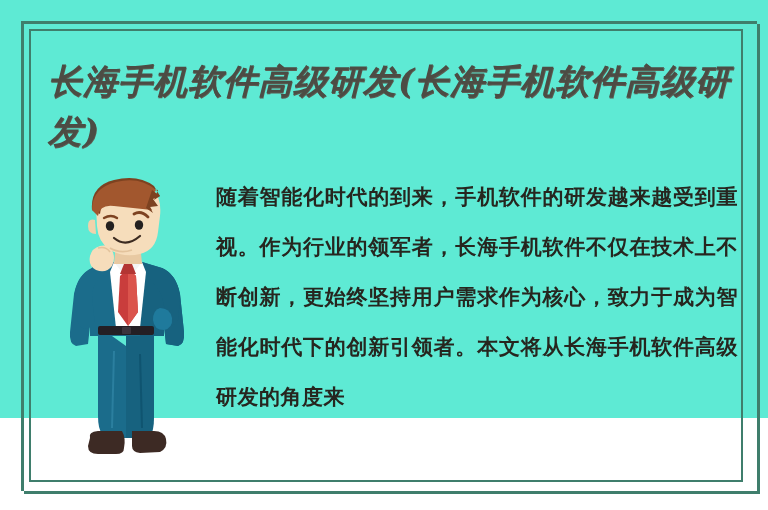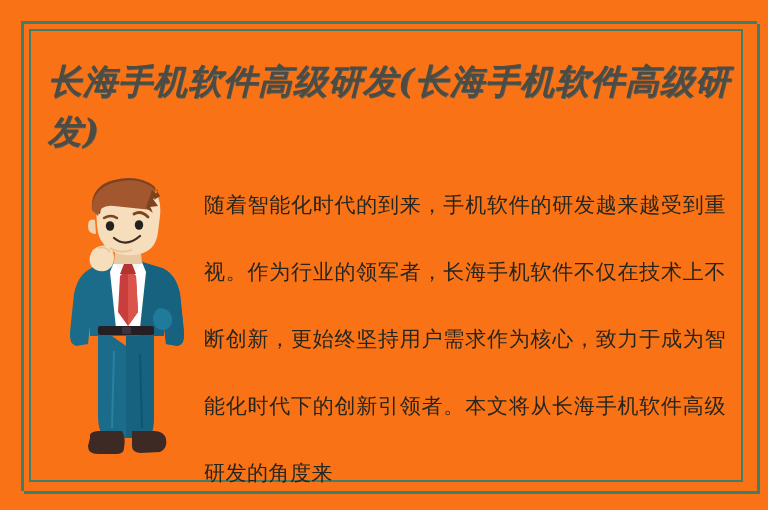--- a/index.html
+++ b/index.html
@@ -6,22 +6,22 @@
   * { margin:0; padding:0; box-sizing:border-box; }
 
   html, body {
     width:768px; height:510px;
     overflow:hidden;
     font-family:"DejaVu Sans","Liberation Sans",sans-serif;
   }
 
   #stage {
     position:relative;
-    width:768px; height:510px;
-    background:#f97316;
+    width:768px; height:418px;
+    background:#5eead4;
   }
 
   
   .frame-outer {
     position:absolute;
     left:21px; top:21px;
     width:736px; height:470px;
     border:3px solid #3f7e6c;
     border-right:none; border-bottom:none;
     pointer-events:none;
@@ -54,30 +54,31 @@
     font-style:italic;
     letter-spacing:1px;
     color:#4c4c44;
     text-shadow:0.6px 0.6px 0 #5d5d52;
     word-break:break-all;
   }
 
   
   .body-copy {
     position:absolute;
-    left:204px; top:172px;
+    left:216px; top:172px;
     width:522px;
     font-family:"DejaVu Sans","Liberation Sans",sans-serif;
     font-size:21px;
-    line-height:67px;
+    line-height:50px;
     color:#26261f;
     text-align:justify;
     text-align-last:left;
     word-break:break-all;
     letter-spacing:0.5px;
+    font-weight:bold;
   }
 
   
   .illustration {
     position:absolute;
     left:54px; top:176px;
     width:152px; height:300px;
   }
   .illustration svg { display:block; width:100%; height:100%; }
 </style>

